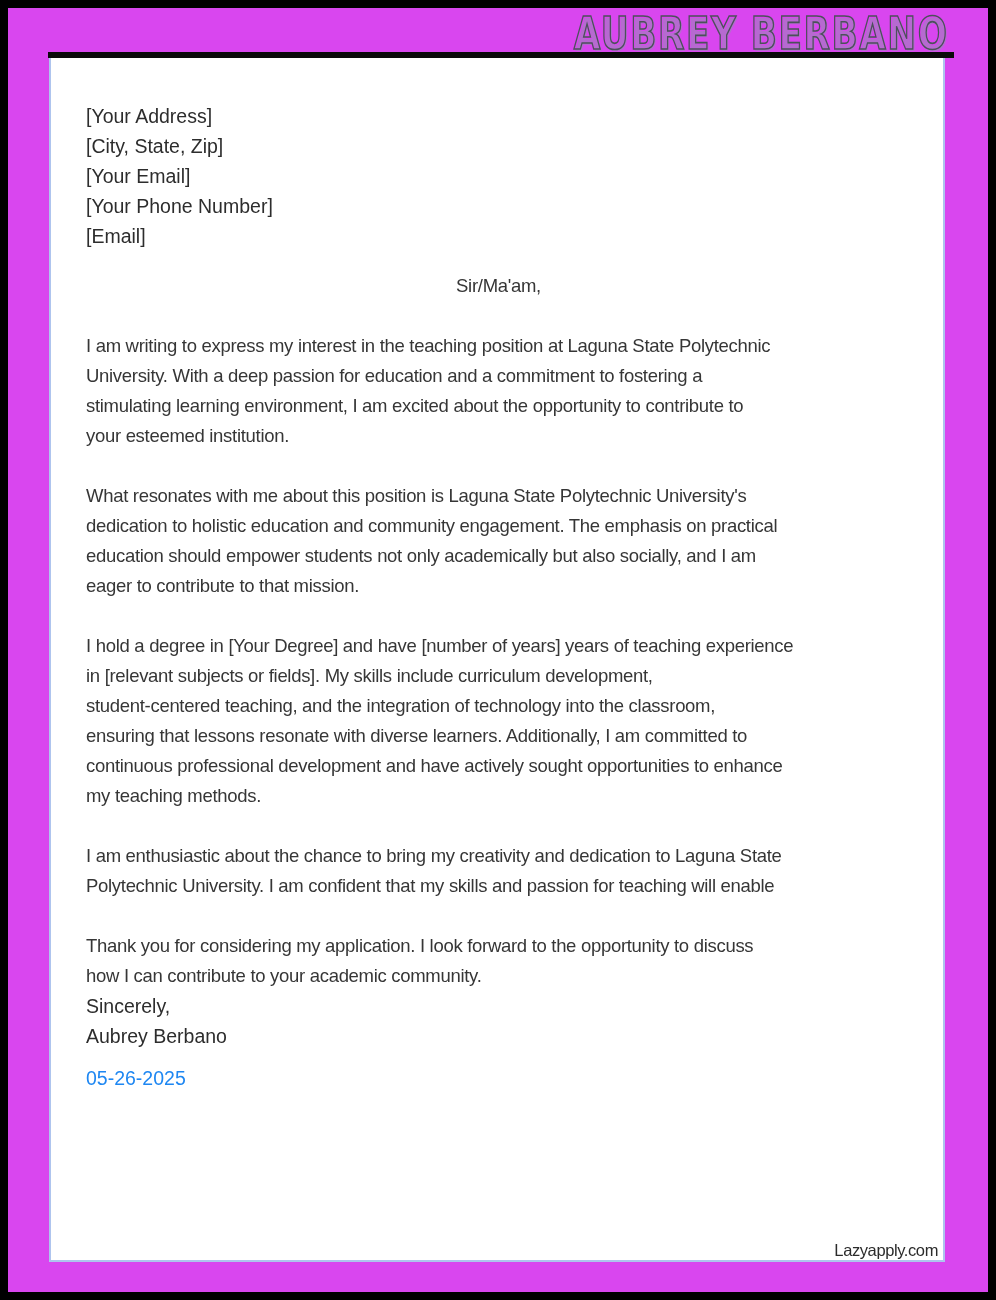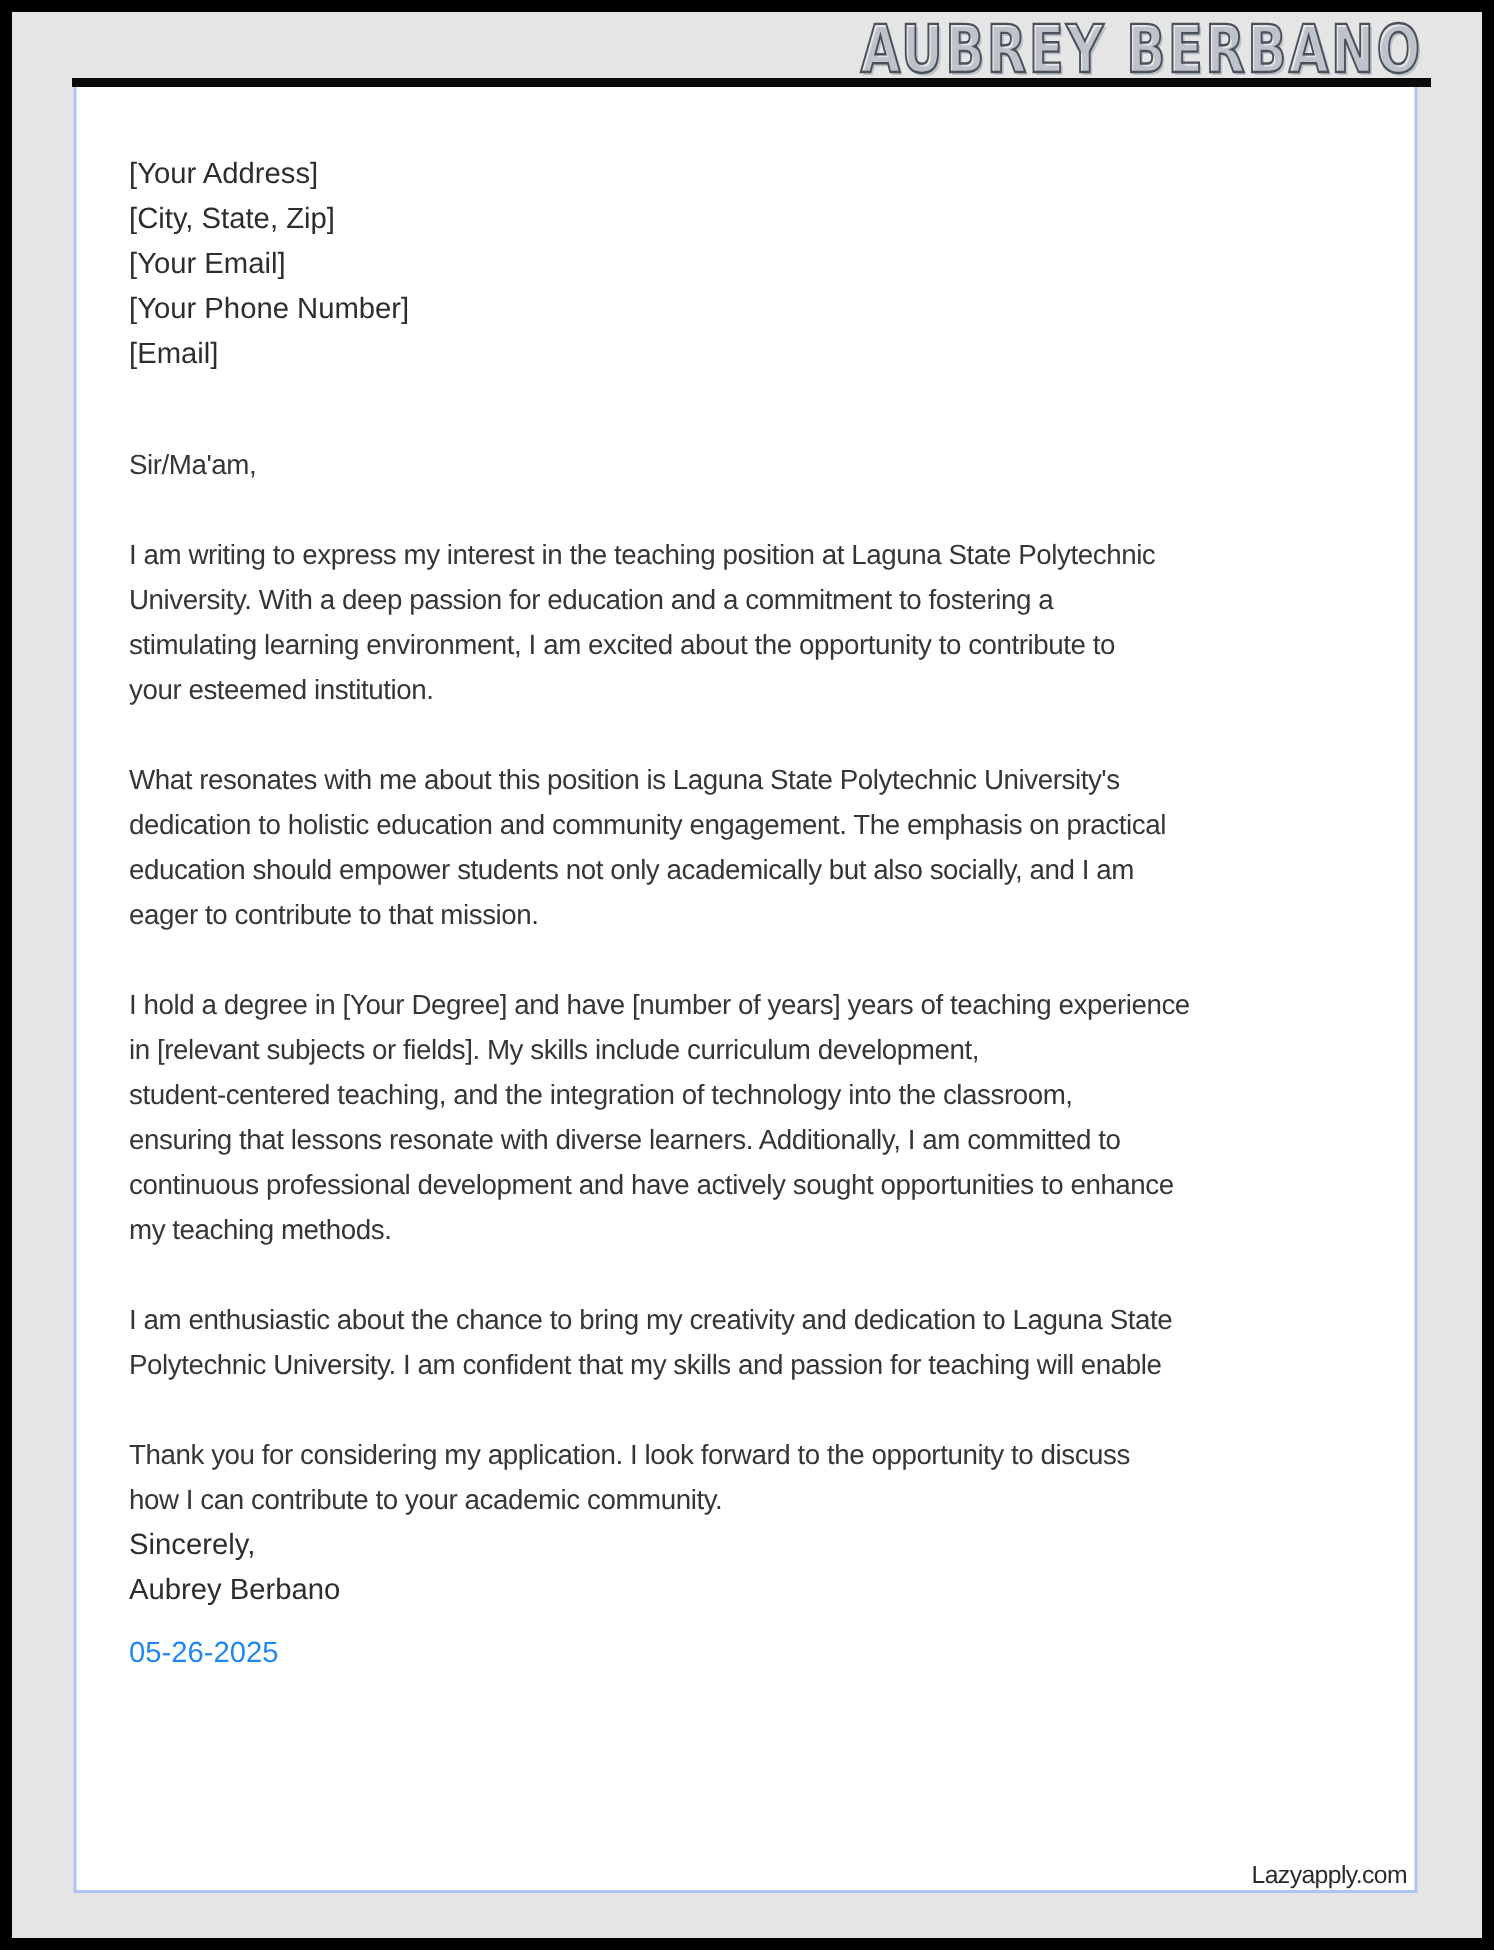--- a/index.html
+++ b/index.html
@@ -13,21 +13,21 @@
     box-sizing: border-box;
     width: 996px;
     height: 1300px;
     background: #000000;
     padding: 8px;
   }
   .page {
     position: relative;
     width: 100%;
     height: 100%;
-    background: #e5e5e5;
+    background: #d946ef;
     overflow: hidden;
   }
   .header-name {
     position: absolute;
     top: 3px;
     right: 40px;
     font-family: "DejaVu Sans", sans-serif;
     font-size: 44px;
     font-weight: bold;
     line-height: 46px;
@@ -72,21 +72,21 @@
     white-space: nowrap;
   }
   .salutation,
   .para div {
     font-size: 18.5px;
     line-height: 30px;
     letter-spacing: -0.3px;
     color: #363636;
     white-space: nowrap;
   }
-  .salutation { margin-top: 44px; }
+  .salutation { margin-top: 20px; text-align: center; }
   .para { margin-top: 30px; }
   .closing { }
   .date {
     margin-top: 12px;
     font-size: 19.5px;
     line-height: 30px;
     color: #1e87f2;
   }
   .watermark {
     position: absolute;

